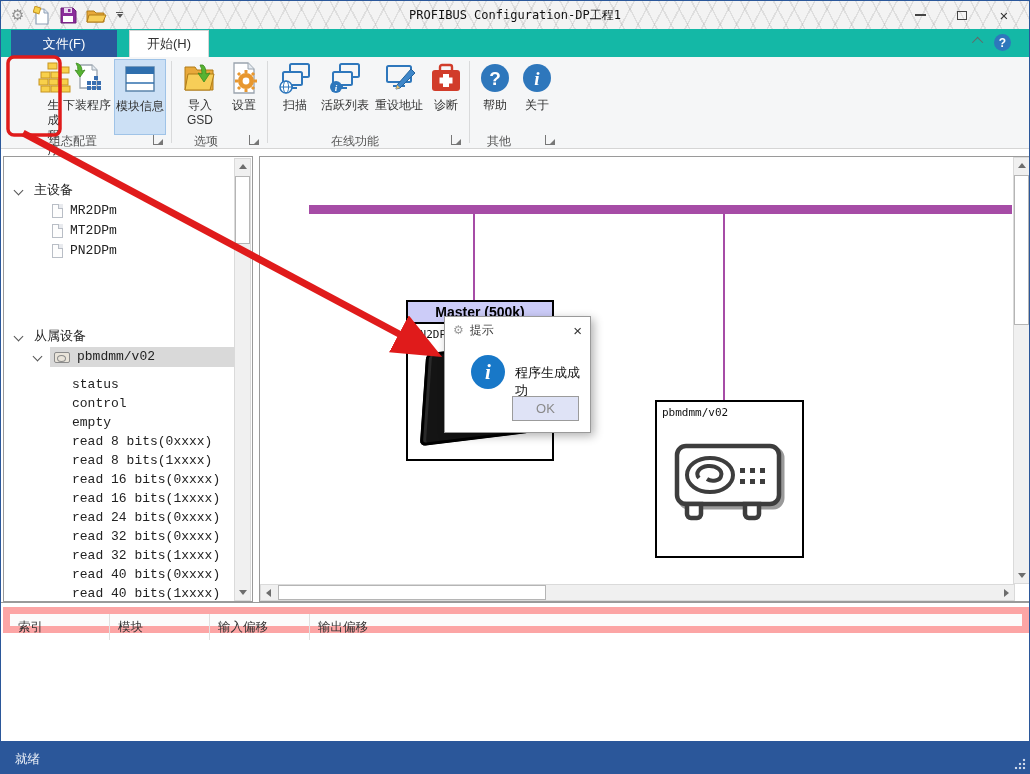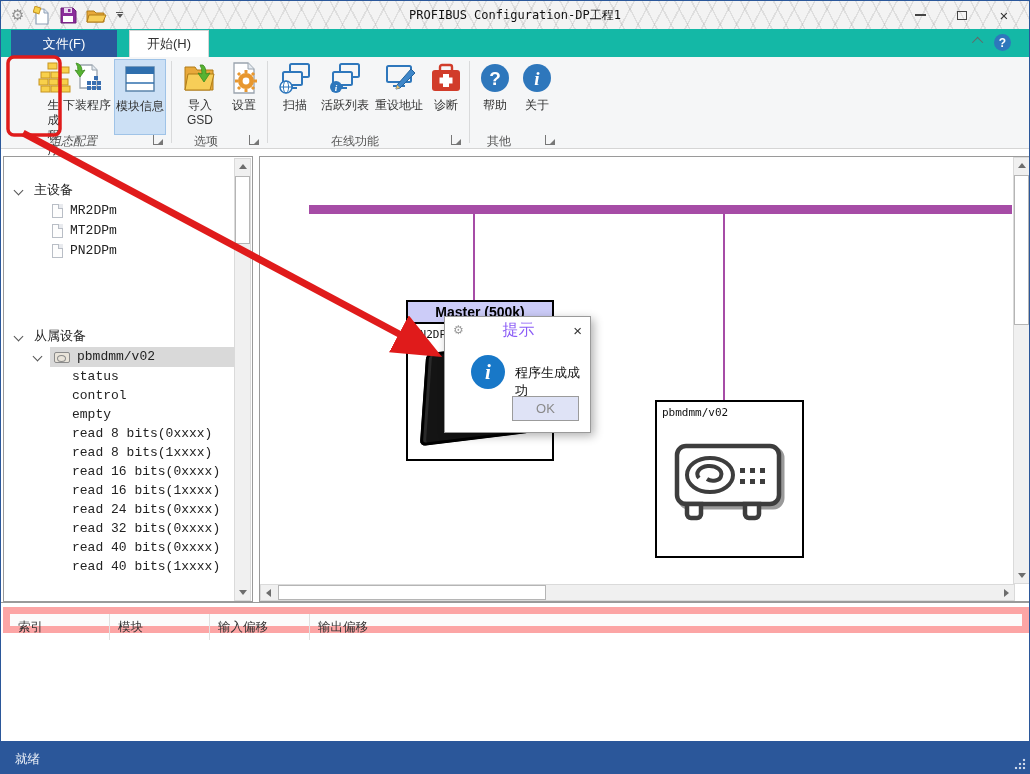--- a/index.html
+++ b/index.html
@@ -67,21 +67,21 @@
   #bus { position:absolute; left:49px; top:48px; width:703px; height:9px; background:#a64ca6; }
   .dropline { position:absolute; width:2px; background:#a64ca6; }
   .nodebox { position:absolute; background:#fff; border:2px solid #000; }
   .nodebox-header { height:22px; background:#ccccf8; border-bottom:2px solid #000; text-align:center; font-weight:bold; font-size:14px; line-height:21px; color:#000; }
   .node-devname { margin:4px 0 0 5px; font-family:"DejaVu Sans Mono","Liberation Mono",monospace; font-size:11px; color:#111; }
   #master-device-img { position:absolute; left:15px; top:45px; width:112px; height:92px; background:#141414; border-radius:6px; transform:skewY(-7deg) skewX(-4deg); box-shadow:inset 0 0 0 3px #000, inset 6px 0 0 #2a2a2a; }
 
   
   #dialog { left:443px; top:315px; width:147px; height:117px; background:#fff; border:1px solid #9a9a9a; box-shadow:3px 3px 9px rgba(0,0,0,.3); z-index:20; }
   #dialog-titlebar { position:absolute; left:0; top:0; right:0; height:26px; background:#fff; display:flex; align-items:center; padding:0 8px; gap:6px; }
-  #dialog-title { font-size:16px; color:#8b5cf6; flex:1;text-align:center; }
+  #dialog-title { font-size:12px; color:#404040; flex:1; }
   .dlg-gear { color:#9a9a9a; font-size:12px; }
   #dialog-close { font-size:15px; color:#333; }
   #dlg-info { position:absolute; left:26px; top:38px; width:34px; height:34px; border-radius:50%; background:#1878c8; color:#fff; font-family:"Liberation Serif","DejaVu Serif",serif; font-style:italic; font-weight:bold; font-size:21px; display:flex; align-items:center; justify-content:center; }
   #dlg-msg { position:absolute; left:70px; top:47px; font-size:13px; color:#111; }
   #dlg-ok { position:absolute; left:67px; top:79px; width:67px; height:25px; background:#dfe3f6; border:1px solid #9b9b9b; color:#8a8a8a; font-size:13px; display:flex; align-items:center; justify-content:center; }
 
   
   #bottom-table { left:0; top:601px; width:1030px; height:139px; background:#fff; border-top:1px solid #9a9a9a; }
   #bt-header { position:absolute; left:2px; top:4px; width:1026px; height:26px; background:#fcfcfc; border:7px solid #fca5a5; }
   .bt-col { position:absolute; top:0; height:26px; line-height:26px; padding-left:8px; font-size:12.5px; color:#333; border-right:1px solid #e0e0e0; }
@@ -304,21 +304,21 @@
     </div>
 
     <div class="rbtn" style="left:516px;width:40px;">
       <svg class="ric" viewBox="0 0 34 34">
         <circle cx="17" cy="17" r="14" fill="#2e77bc"></circle>
         <text x="17" y="24" text-anchor="middle" fill="#fff" font-size="19" font-weight="bold" font-style="italic" font-family="serif">i</text>
       </svg>
       <span class="rbtn-label">关于</span>
     </div>
 
-    <div class="rgroup-label" style="left:48px;font-style:italic;">组态配置</div>
+    <div class="rgroup-label" style="left:48px;">组态配置</div>
     <div class="launcher" style="left:152px;"></div>
     <div class="rgroup-label" style="left:193px;">选项</div>
     <div class="launcher" style="left:248px;"></div>
     <div class="rgroup-label" style="left:330px;">在线功能</div>
     <div class="launcher" style="left:450px;"></div>
     <div class="rgroup-label" style="left:486px;">其他</div>
     <div class="launcher" style="left:544px;"></div>
   </div>
 
   <div id="tree-panel" class="abs">
@@ -343,21 +343,21 @@
       <div class="trow">
         <span class="chevron" style="left:11px;"></span>
         <span class="abs" style="left:30px;">从属设备</span>
       </div>
       <div class="trow">
         <span class="sel-row"></span>
         <span class="chevron" style="left:30px;"></span>
         <span class="dev-ic" style="left:50px;"></span>
         <span class="abs" style="left:73px;">pbmdmm/v02</span>
       </div>
-      <div class="trow" style="height:19px;line-height:19px;">
+      <div class="trow" style="height:19px;line-height:19px;margin-top:8px;">
           <span class="abs" style="left:68px;">status</span>
         </div>
       <div class="trow" style="height:19px;line-height:19px;">
           <span class="abs" style="left:68px;">control</span>
         </div>
       <div class="trow" style="height:19px;line-height:19px;">
           <span class="abs" style="left:68px;">empty</span>
         </div>
       <div class="trow" style="height:19px;line-height:19px;">
           <span class="abs" style="left:68px;">read 8 bits(0xxxx)</span>
@@ -369,20 +369,23 @@
           <span class="abs" style="left:68px;">read 16 bits(0xxxx)</span>
         </div>
       <div class="trow" style="height:19px;line-height:19px;">
           <span class="abs" style="left:68px;">read 16 bits(1xxxx)</span>
         </div>
       <div class="trow" style="height:19px;line-height:19px;">
           <span class="abs" style="left:68px;">read 24 bits(0xxxx)</span>
         </div>
       <div class="trow" style="height:19px;line-height:19px;">
           <span class="abs" style="left:68px;">read 32 bits(0xxxx)</span>
+        </div>
+      <div class="trow" style="height:19px;line-height:19px;">
+          <span class="abs" style="left:68px;">read 32 bits(1xxxx)</span>
         </div>
       <div class="trow" style="height:19px;line-height:19px;">
           <span class="abs" style="left:68px;">read 40 bits(0xxxx)</span>
         </div>
       <div class="trow" style="height:19px;line-height:19px;">
           <span class="abs" style="left:68px;">read 40 bits(1xxxx)</span>
         </div>
     </div>
 
     <div class="sb-v" style="right:1px;top:1px;height:443px;">

